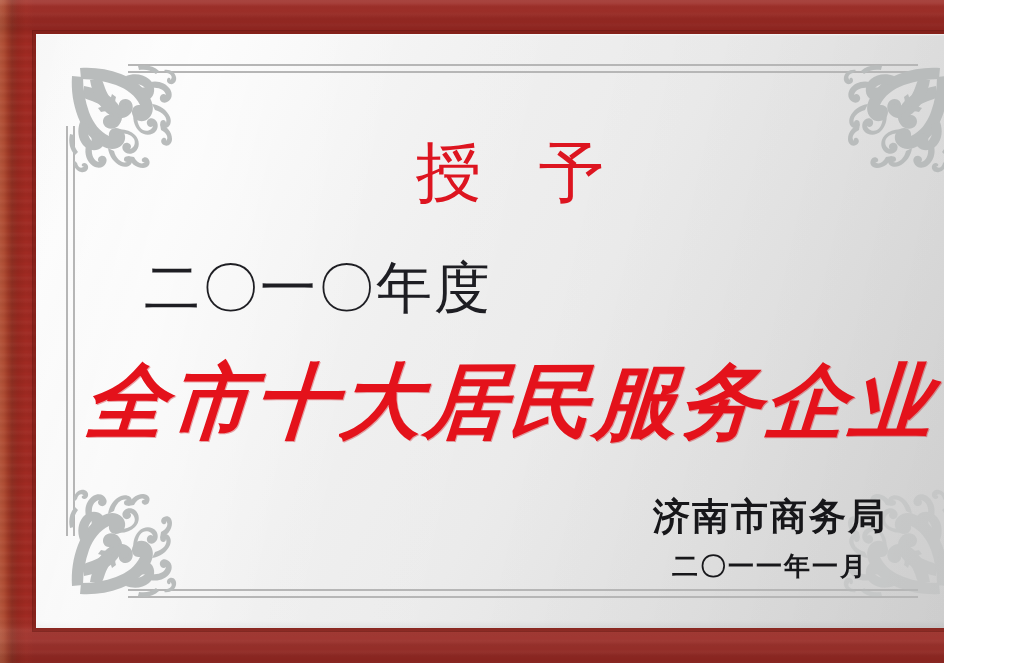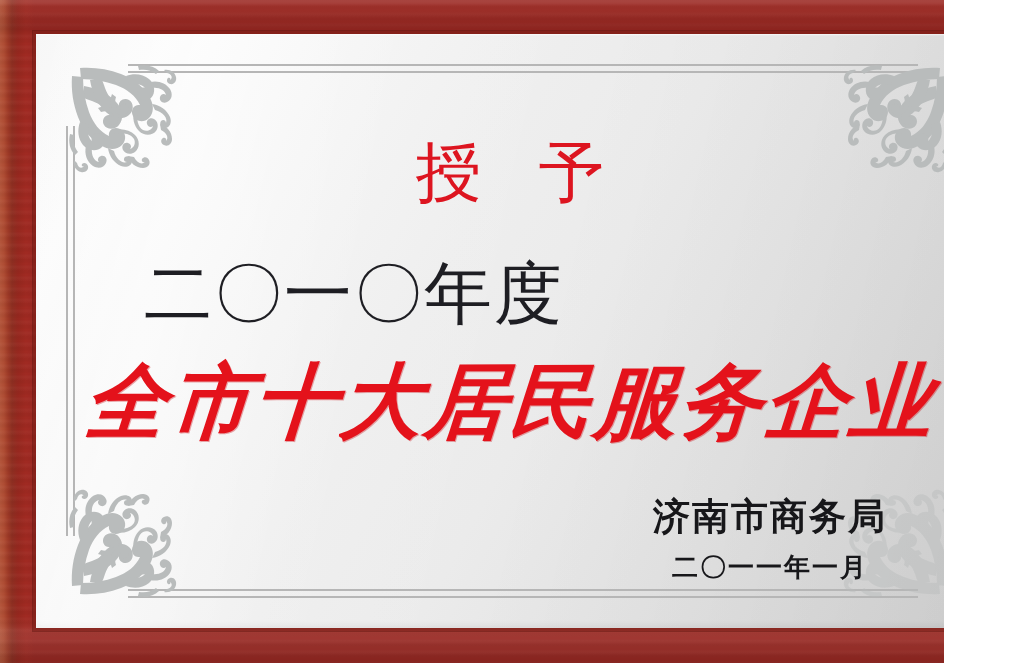--- a/index.html
+++ b/index.html
@@ -144,21 +144,21 @@
     letter-spacing: 18px;
     text-indent: 18px;
   }
 
   #award-year {
     position: absolute;
     left: 108px;
     top: 226px;
     color: #1e1e23;
     font-family: "DejaVu Serif", "Liberation Serif", serif;
-    font-size: 68px;
+    font-size: 56px;
     line-height: 1;
     font-weight: 400;
     letter-spacing: 2px;
   }
 
   #award-title {
     position: absolute;
     left: 0;
     right: 0;
     top: 324px;
@@ -185,21 +185,21 @@
     color: #17171a;
     font-family: "DejaVu Sans", "Liberation Sans", sans-serif;
     font-size: 37px;
     line-height: 1;
     font-weight: 700;
     letter-spacing: 2px;
   }
   #issuer-date {
     margin-top: 19px;
     color: #17171a;
-    font-family: Liberation Sans, sans-serif;
+    font-family: Liberation Serif, serif;
     font-size: 26px;
     line-height: 1;
     font-weight: 700;
     letter-spacing: 2px;
   }
 </style>
 </head>
 <body>
 
 <div id="plaque">

